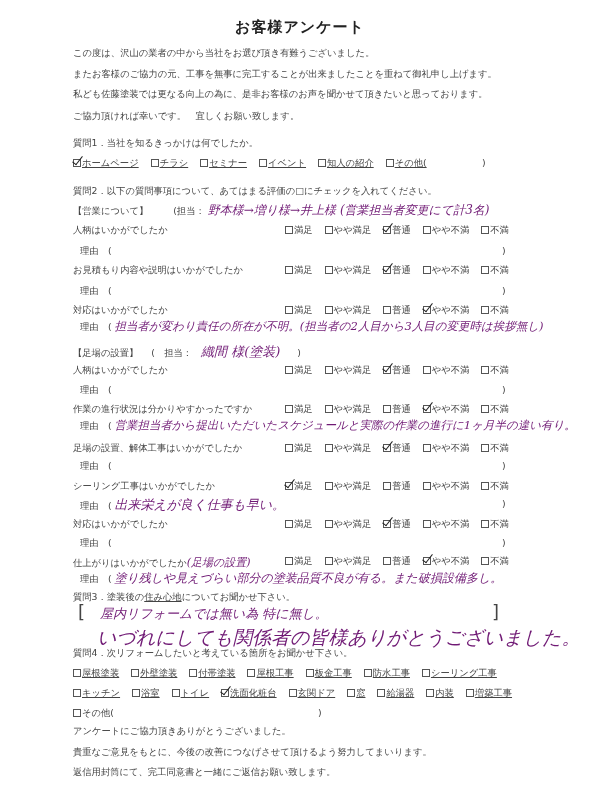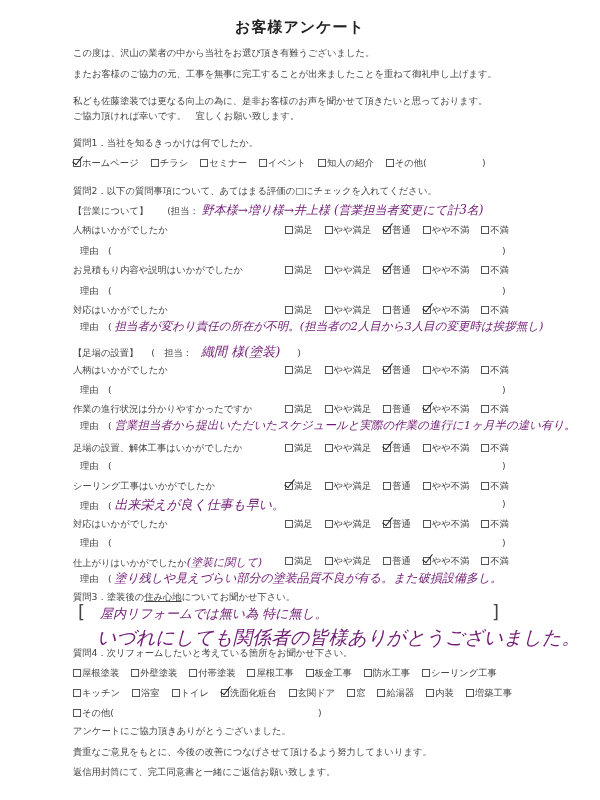--- a/index.html
+++ b/index.html
@@ -11,49 +11,49 @@
   .hand { font-family: "DejaVu Serif", "Liberation Serif", serif; font-style: italic; color: #701a75; font-size: 12.5px; }
   .opts { position: absolute; left: 285px; font-size: 9.3px; white-space: nowrap; color: #444; }
   .opt { display: inline-block; margin-right: 9px; position: relative; }
   .opt:last-child { margin-right: 0; }
   .cb { display: inline-block; width: 8px; height: 8px; border: 1px solid #555; vertical-align: -1px; margin-right: 1px; position: relative; }
   .cb.checked::after { content: ""; position: absolute; left: 1px; top: -6px; width: 4px; height: 10px; border-right: 1.4px solid #222; border-bottom: 1.4px solid #222; transform: rotate(38deg); }
   .close-paren { position: absolute; left: 502px; font-size: 9.3px; color: #444; }
   .reason { left: 80px; }
   .underline { text-decoration: underline; }
   .bracket { position: absolute; font-size: 18px; color: #444; font-family: "DejaVu Sans", sans-serif; }
-  .q1opts .opt, .q4opts .opt { margin-right: 9px; }
+  .q1opts .opt, .q4opts .opt { margin-right: 9px; text-decoration: underline; }
 </style>
 </head>
 <body>
 
 <div class="page">
 
   <div class="title">お客様アンケート</div>
 
   <div class="line" style="top:47px">この度は、沢山の業者の中から当社をお選び頂き有難うございました。</div>
   <div class="line" style="top:68px">またお客様のご協力の元、工事を無事に完工することが出来ましたことを重ねて御礼申し上げます。</div>
-  <div class="line" style="top:95px">私ども佐藤塗装では更なる向上の為に、是非お客様のお声を聞かせて頂きたいと思っております。</div>
+  <div class="line" style="top:88px">私ども佐藤塗装では更なる向上の為に、是非お客様のお声を聞かせて頂きたいと思っております。</div>
   <div class="line" style="top:110px">ご協力頂ければ幸いです。　宜しくお願い致します。</div>
 
   <div class="line" style="top:137px">質問1．当社を知るきっかけは何でしたか。</div>
   <div class="line q1opts" style="top:157px">
     <span class="opt"><span class="cb checked"></span><span>ホームページ</span></span>
     <span class="opt"><span class="cb"></span><span>チラシ</span></span>
     <span class="opt"><span class="cb"></span><span>セミナー</span></span>
     <span class="opt"><span class="cb"></span><span>イベント</span></span>
     <span class="opt"><span class="cb"></span><span>知人の紹介</span></span>
     <span class="opt"><span class="cb"></span><span>その他(</span></span>
   </div>
   <div class="line" style="top:157px; left:482px">)</div>
 
   <div class="line" style="top:185px">質問2．以下の質問事項について、あてはまる評価の□にチェックを入れてください。</div>
   <div class="line" style="top:202px">
     <span>【営業について】</span>
-    <span style="margin-left:16px">(担当：</span>
+    <span style="margin-left:22px">(担当：</span>
     <span class="hand" style="font-size:12px">野本様→増り様→井上様 (営業担当者変更にて計3名)</span>
   </div>
 
   <div class="line" style="top:224px">人柄はいかがでしたか</div>
   <div class="opts" style="top:224px">
     <span class="opt"><span class="cb"></span><span>満足</span></span>
     <span class="opt"><span class="cb"></span><span>やや満足</span></span>
     <span class="opt"><span class="cb checked"></span><span>普通</span></span>
     <span class="opt"><span class="cb"></span><span>やや不満</span></span>
     <span class="opt"><span class="cb"></span><span>不満</span></span>
@@ -146,21 +146,21 @@
     <span class="opt"><span class="cb"></span><span>満足</span></span>
     <span class="opt"><span class="cb"></span><span>やや満足</span></span>
     <span class="opt"><span class="cb checked"></span><span>普通</span></span>
     <span class="opt"><span class="cb"></span><span>やや不満</span></span>
     <span class="opt"><span class="cb"></span><span>不満</span></span>
   </div>
   <div class="line reason" style="top:537px">理由　(</div>
   <div class="close-paren" style="top:537px">)</div>
 
   <div class="line" style="top:555px">
-    <span>仕上がりはいかがでしたか</span><span class="hand" style="font-size:11px">(塗装に関して)</span>
+    <span>仕上がりはいかがでしたか</span><span class="hand" style="font-size:11px">(足場の設置)</span>
   </div>
   <div class="opts" style="top:555px">
     <span class="opt"><span class="cb"></span><span>満足</span></span>
     <span class="opt"><span class="cb"></span><span>やや満足</span></span>
     <span class="opt"><span class="cb"></span><span>普通</span></span>
     <span class="opt"><span class="cb checked"></span><span>やや不満</span></span>
     <span class="opt"><span class="cb"></span><span>不満</span></span>
   </div>
   <div class="line reason" style="top:570px">
     <span>理由　(</span>

